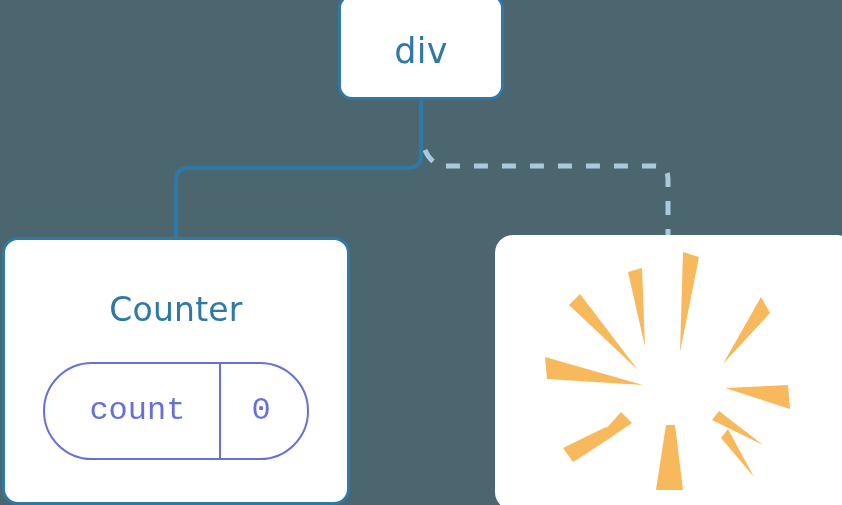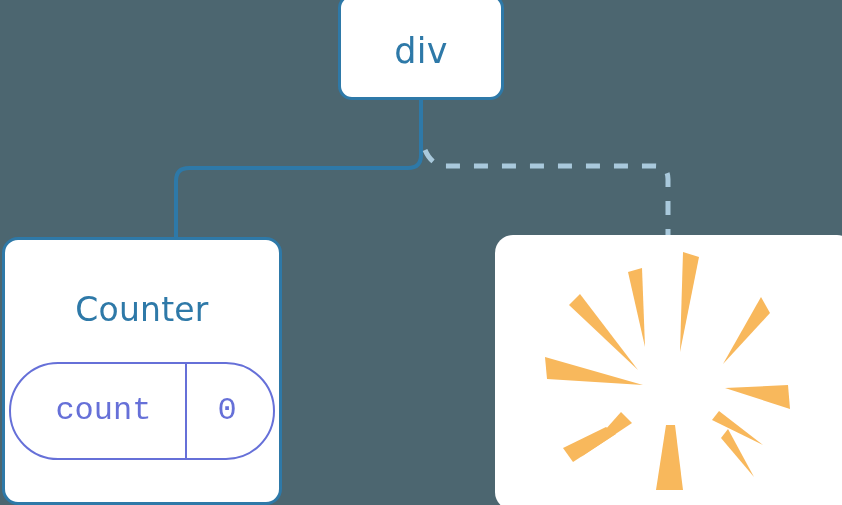--- a/index.html
+++ b/index.html
@@ -44,21 +44,21 @@
     align-items: center;
     justify-content: center;
   }
   .node-div .node-title {
     position: relative;
     top: 4px;
   }
   .node-counter {
     left: 2px;
     top: 237px;
-    width: 280px;
+    width: 348px;
     height: 268px;
     border: 3px solid #2e79a8;
     border-radius: 16px;
     display: flex;
     flex-direction: column;
     align-items: center;
   }
   .node-burst {
     left: 495px;
     top: 235px;

